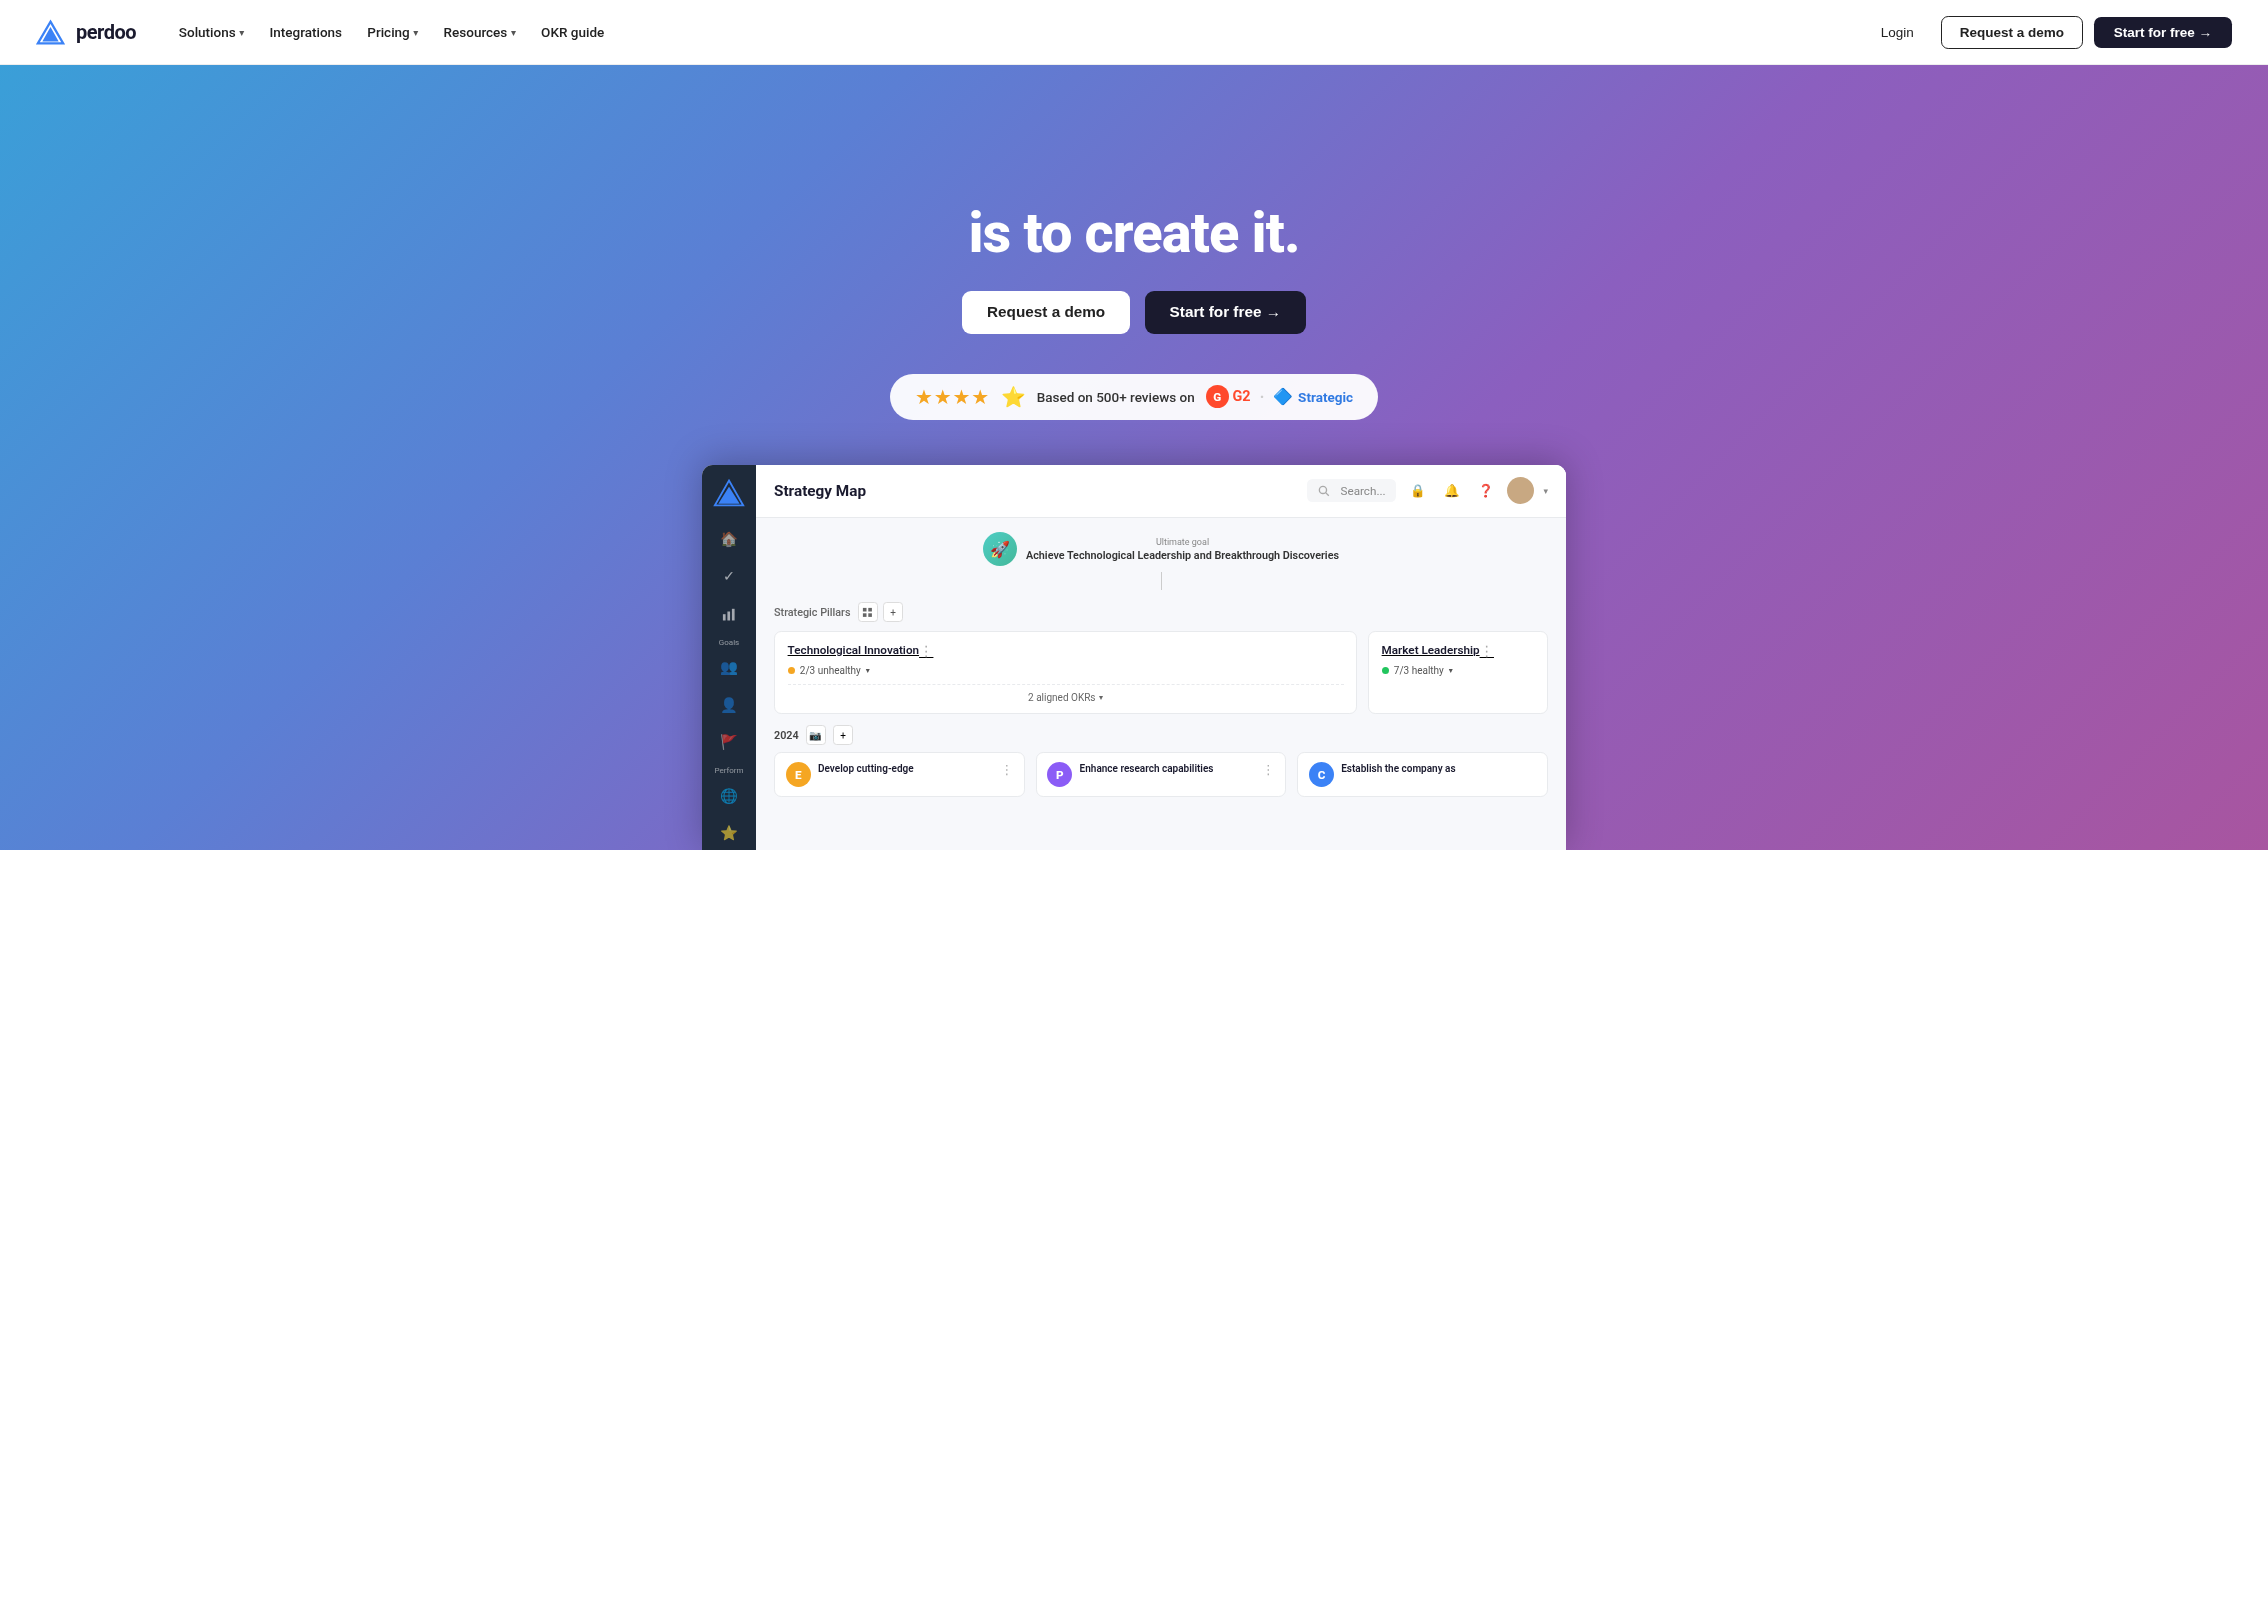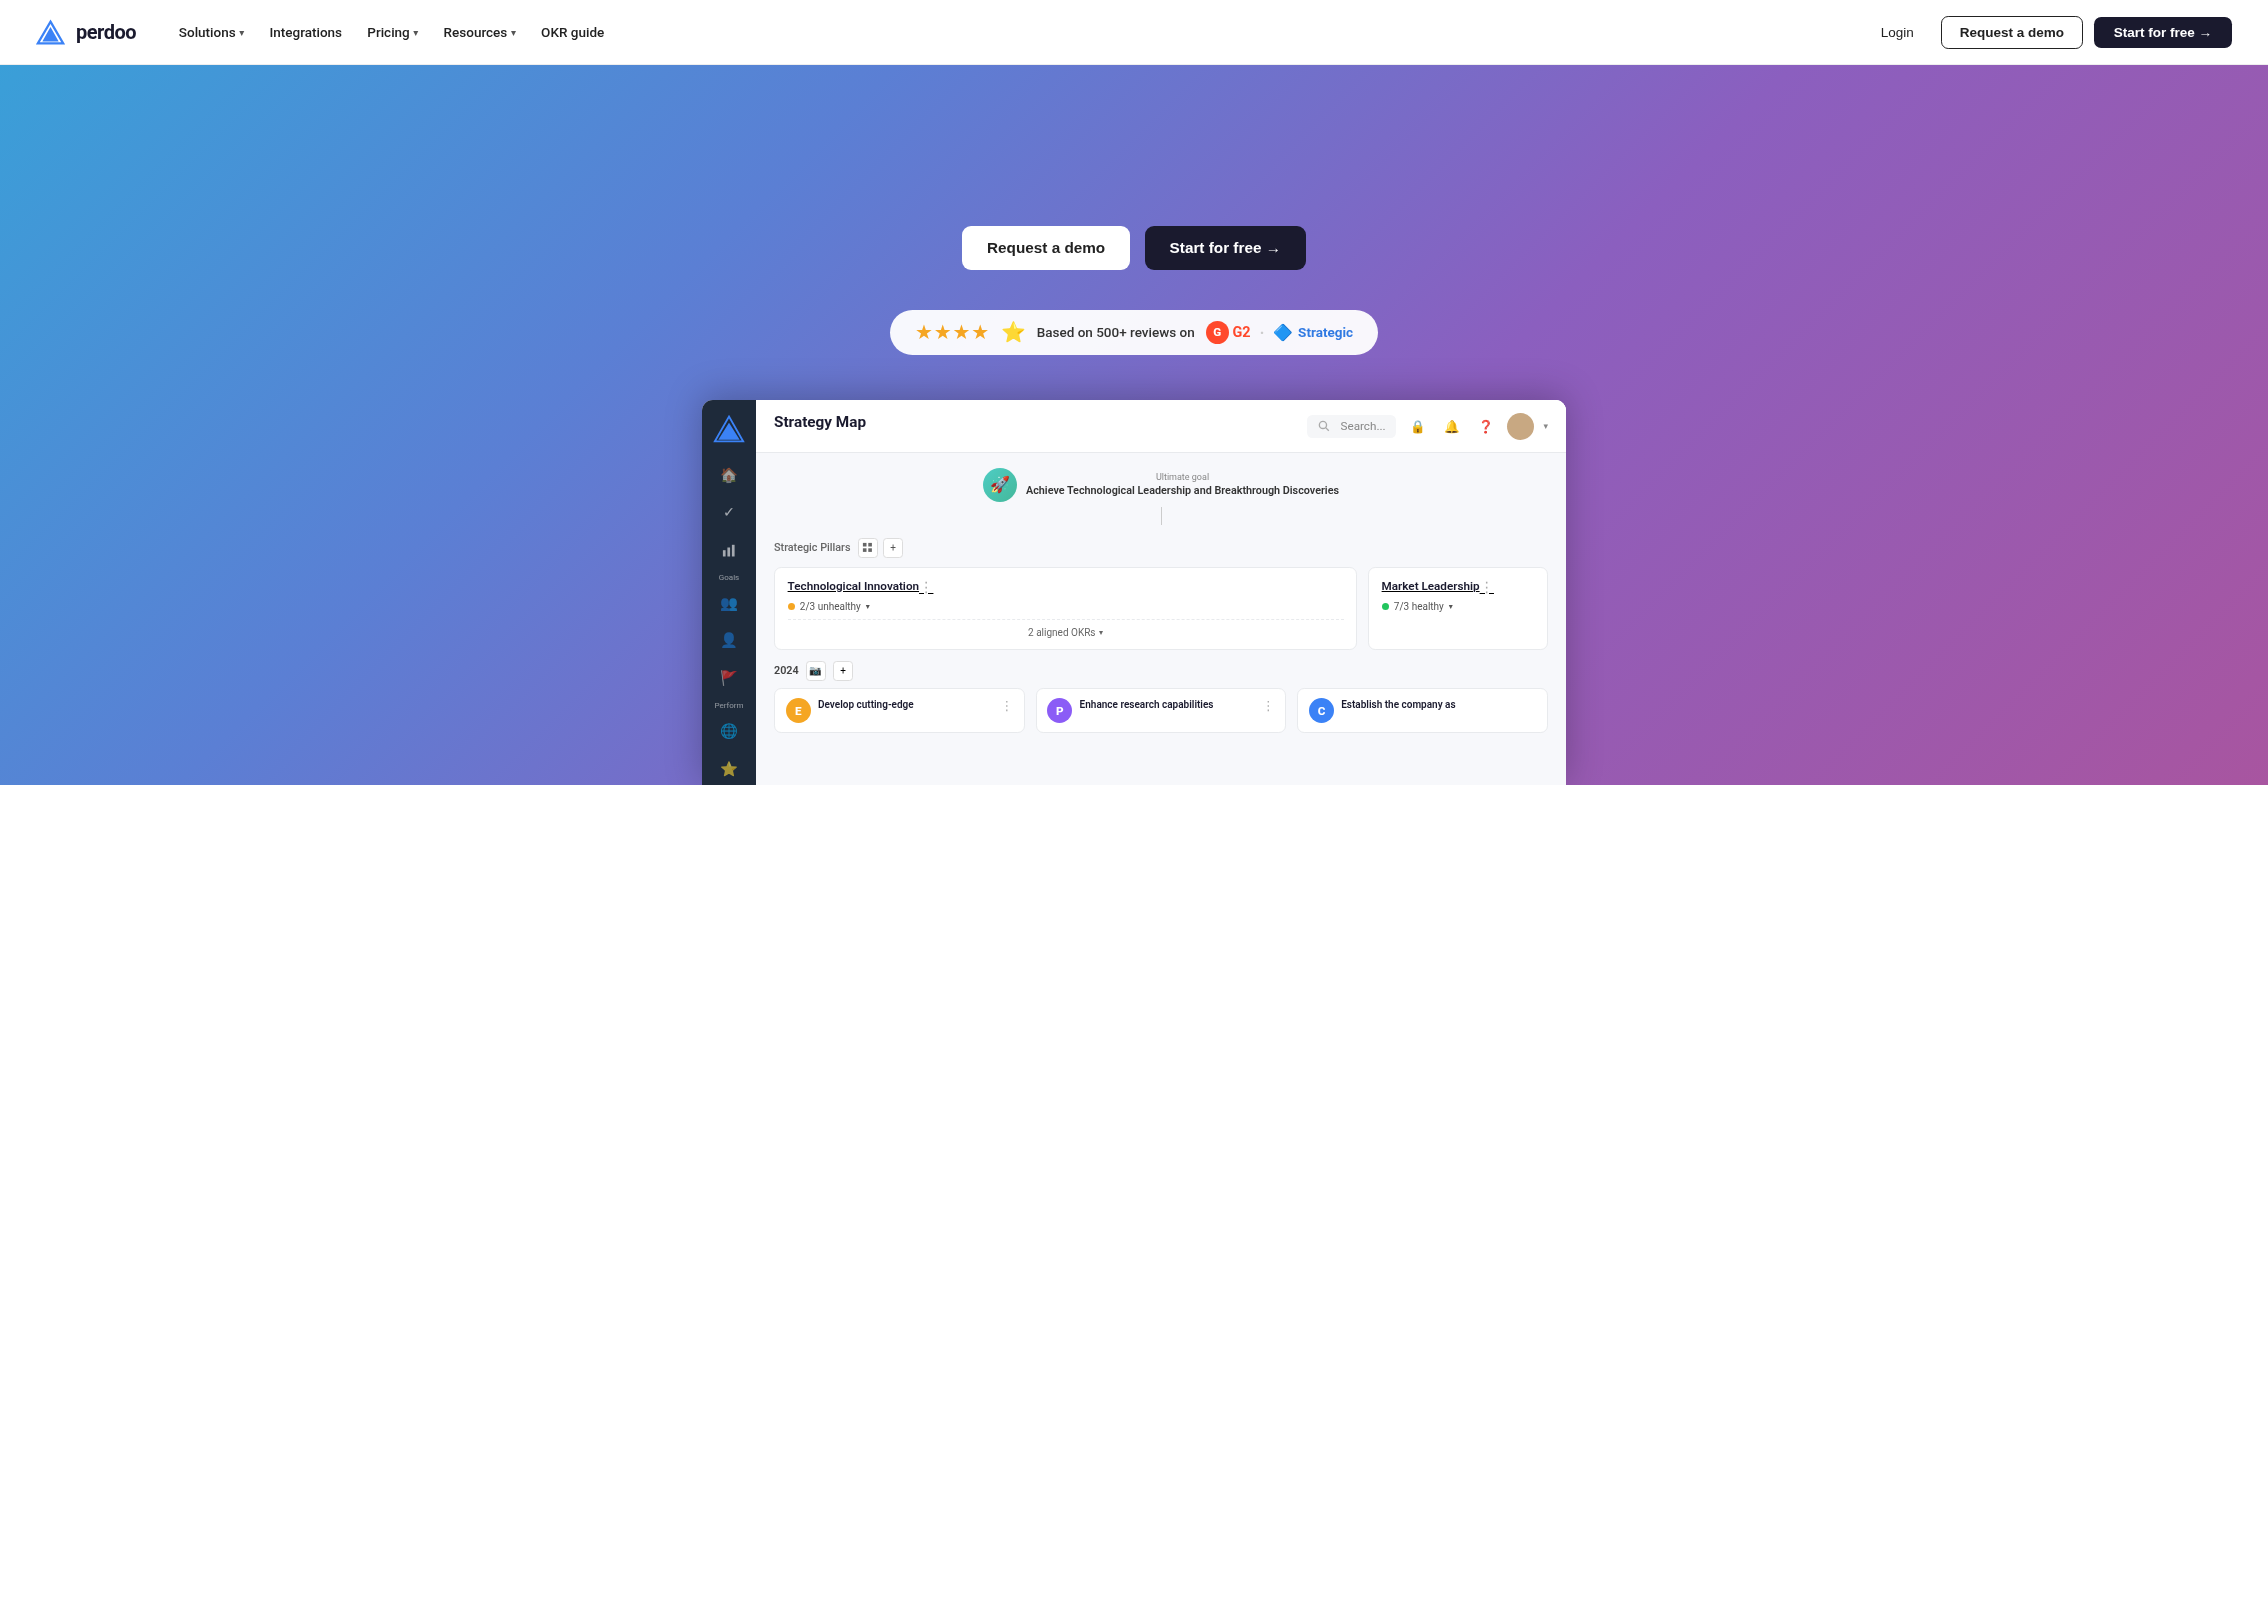--- a/index.html
+++ b/index.html
@@ -243,21 +243,21 @@
       margin-top: 1.8px;
     }
     .app-main {
       flex: 1;
       background: #fff;
       display: flex;
       flex-direction: column;
     }
     .app-header {
       display: flex;
-      align-items: flex-start;
+      align-items: center;
       justify-content: space-between;
       padding: 12.6px 18px;
       border-bottom: 0.9px solid #e8eaed;
       background: #fff;
     }
     .app-header-title {
       font-size: 15.3px;
       font-weight: 700;
       color: #1a1a2e;
     }
@@ -527,20 +527,21 @@
     <button class="btn-demo">Request a demo</button>
     <button class="btn-start">
       <span>Start for free →</span>
     </button>
   </div>
 </nav>
 
 <section class="hero">
   <h1 class="hero-title">
     <br>
+    <span>is to create it.</span>
   </h1>
 
   <div class="hero-buttons">
     <button class="hero-btn-demo">Request a demo</button>
     <button class="hero-btn-start">
       <span>Start for free →</span>
     </button>
   </div>
 
   <div class="reviews-badge">

